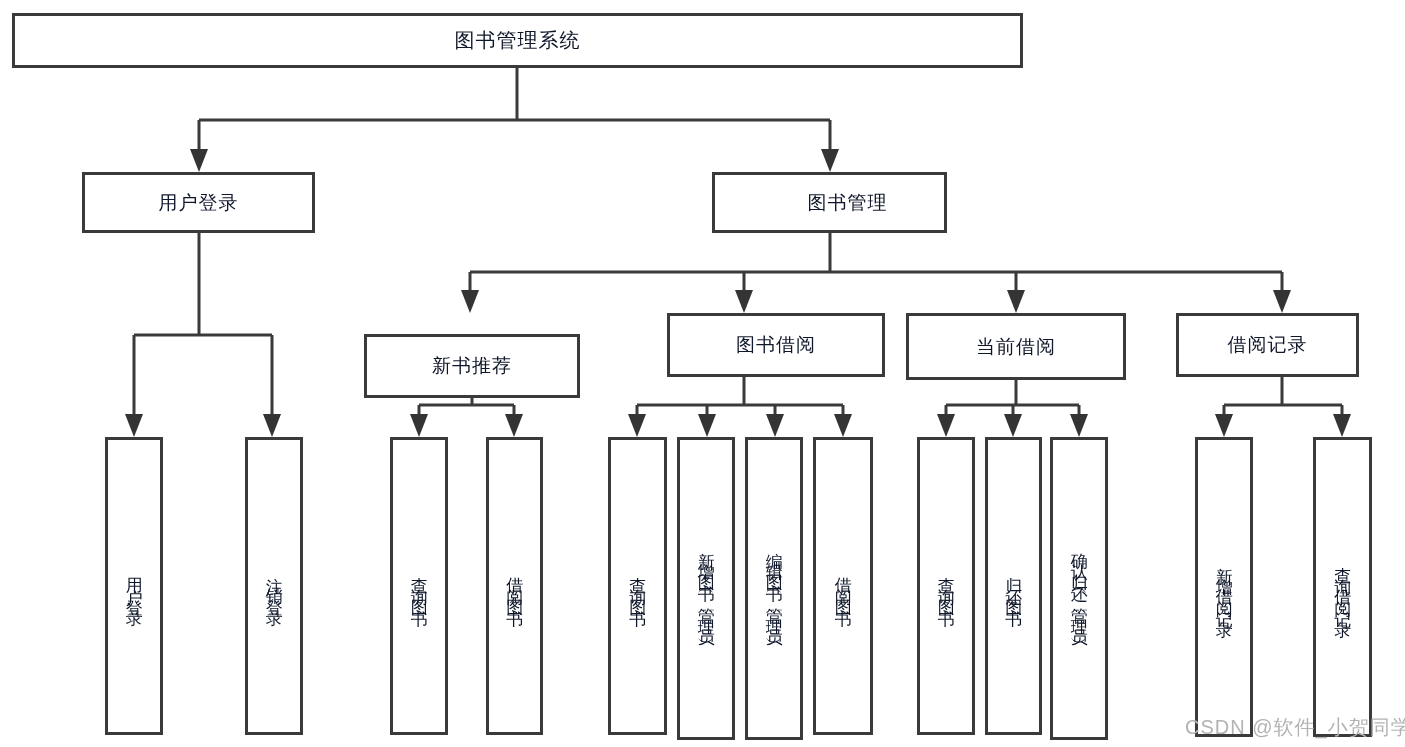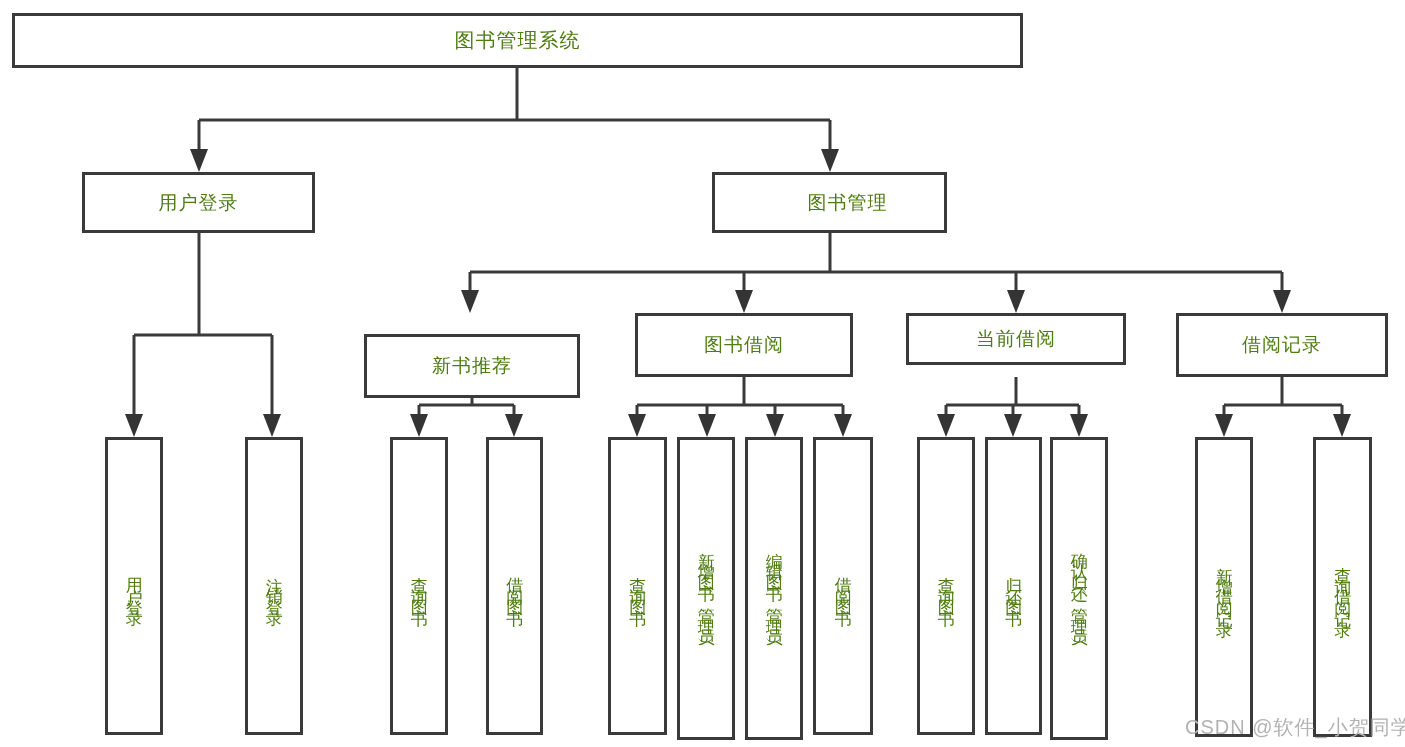--- a/index.html
+++ b/index.html
@@ -13,21 +13,21 @@
   }
   .edges { position: absolute; left: 0; top: 0; }
   .node {
     position: absolute;
     box-sizing: border-box;
     background: #ffffff;
     border: 3px solid #3a3a3a;
     display: flex;
     align-items: center;
     justify-content: center;
-    color: #4d7c0f;
+    color: #0f172a;
   }
   .h-node { font-size: 19px; letter-spacing: 1px; }
   .root-node { font-size: 20px; }
   .v-node .vtext {
     writing-mode: vertical-rl;
     text-orientation: mixed;
     font-size: 17px;
     letter-spacing: 11px;
     line-height: 1.25;
     white-space: nowrap;
@@ -86,23 +86,23 @@
       <polygon points="1333,414 1351,414 1342,437"></polygon>
     </g>
   </svg>
 
   <div class="node h-node root-node" style="left:12px; top:13px; width:1011px; height:55px;">图书管理系统</div>
 
   <div class="node h-node" style="left:82px; top:172px; width:233px; height:61px;">用户登录</div>
   <div class="node h-node" style="left:712px; top:172px; width:235px; height:61px;padding-left:36px;">图书管理</div>
 
   <div class="node h-node" style="left:364px; top:313px; width:216px; height:64px;margin-top:21px;">新书推荐</div>
-  <div class="node h-node" style="left:635px; top:313px; width:218px; height:64px;">图书借阅</div>
-  <div class="node h-node" style="left:906px; top:313px; width:220px; height:52px;">当前借阅</div>
-  <div class="node h-node" style="left:1176px; top:313px; width:212px; height:64px;text-align:right;">借阅记录</div>
+  <div class="node h-node" style="left:667px; top:313px; width:218px; height:64px;">图书借阅</div>
+  <div class="node h-node" style="left:906px; top:313px; width:220px; height:67px;">当前借阅</div>
+  <div class="node h-node" style="left:1176px; top:313px; width:183px; height:64px;text-align:right;">借阅记录</div>
 
   <div class="node v-node" style="left:105px; top:437px; width:58px; height:298px;">
     <span class="vtext">用户登录</span>
   </div>
   <div class="node v-node" style="left:245px; top:437px; width:58px; height:298px;">
     <span class="vtext">注销登录</span>
   </div>
 
   <div class="node v-node" style="left:390px; top:437px; width:58px; height:298px;">
     <span class="vtext">查询图书</span>

